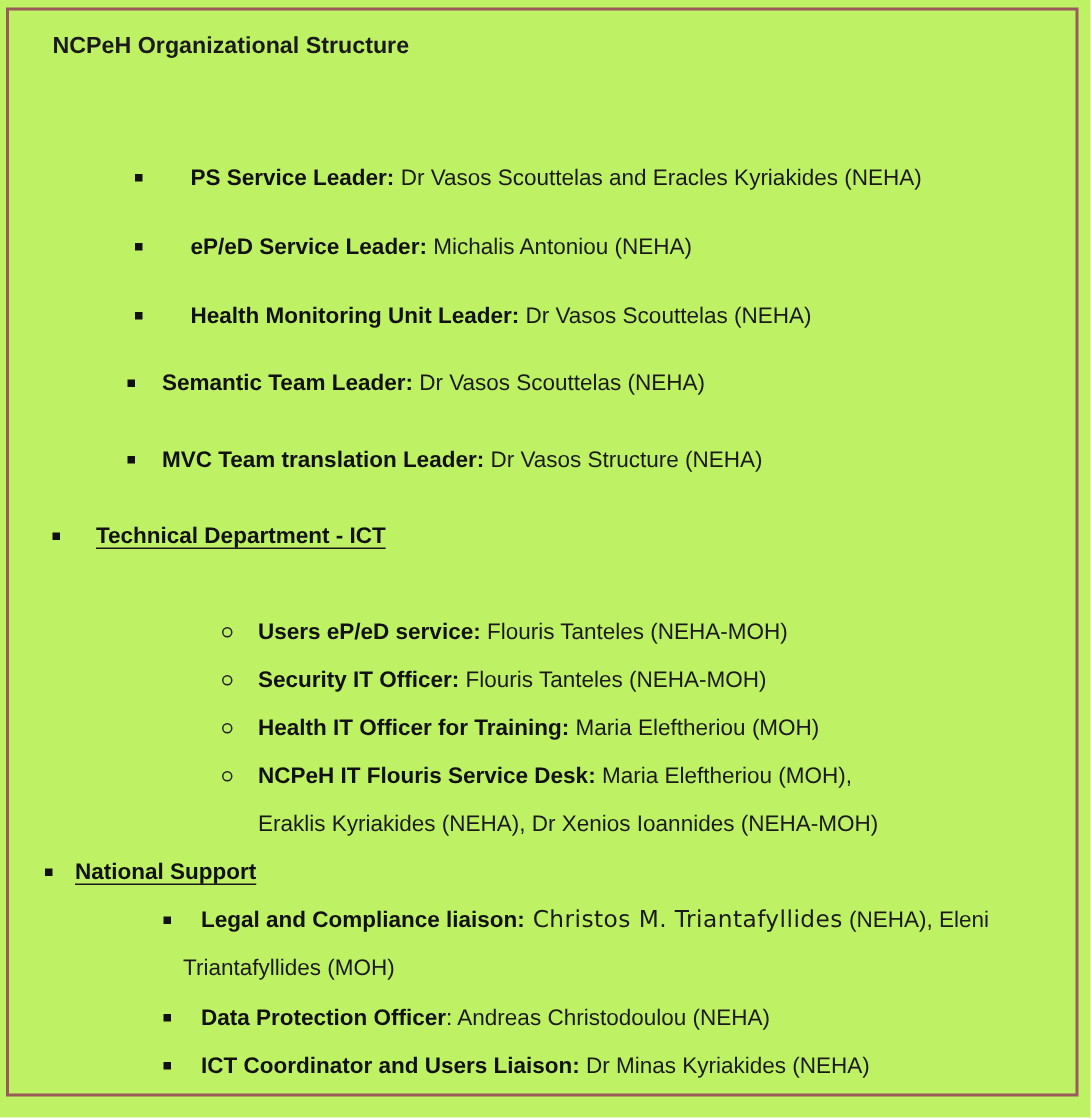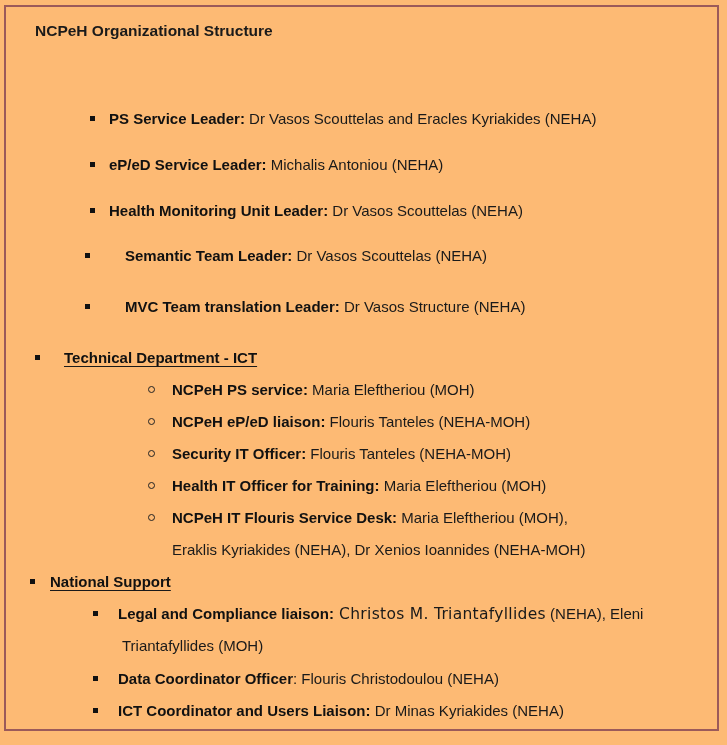--- a/index.html
+++ b/index.html
@@ -4,21 +4,21 @@
 <style>
   html, body {
     margin: 0;
     padding: 0;
     background: #ffffff;
   }
   .page {
     position: relative;
     width: 727px;
     height: 745px;
-    background: #fdba74;
+    background: #bef264;
     font-family: "Liberation Sans", sans-serif;
     color: #1a1a1a;
     overflow: hidden;
   }
   .doc-border {
     position: absolute;
     left: 4px;
     top: 5px;
     width: 715px;
     height: 726px;
@@ -55,26 +55,26 @@
     border-radius: 50%;
     width: 5px;
     height: 5px;
     top: 7px;
   }
   .row .content { display: block; }
   .row b { font-weight: bold; color: #111111; }
 
   
   .lvl1  { left: 35px; }  .lvl1  .content { margin-left: 29px; }
-  .lvl2a { left: 90px; }  .lvl2a .content { margin-left: 19px; }
-  .lvl2b { left: 85px; }  .lvl2b .content { margin-left: 40px; }
+  .lvl2a { left: 90px; }  .lvl2a .content { margin-left: 37px; }
+  .lvl2b { left: 85px; }  .lvl2b .content { margin-left: 23px; }
   .lvl3  { left: 148px; } .lvl3  .content { margin-left: 24px; }
   .cont3 { left: 172px; }
   .lvl1n { left: 30px; }  .lvl1n .content { margin-left: 20px; }
-  .lvl2n { left: 93px; }  .lvl2n .content { margin-left: 25px; }
+  .lvl2n { left: 109px; }  .lvl2n .content { margin-left: 25px; }
   .cont2n{ left: 122px; }
 
   .ul-all .content { text-decoration: underline; text-underline-offset: 3px; }
 
   .alt-name {
     font-family: "DejaVu Sans", sans-serif;
     font-size: 15.5px;
     letter-spacing: 0.3px;
   }
 </style>
@@ -110,28 +110,24 @@
   <div class="row lvl2b" style="top:296px">
     <span class="bullet"></span>
     <span class="content"><b>MVC Team translation Leader:</b><span> Dr Vasos Structure (NEHA)</span></span>
   </div>
 
   <div class="row lvl1 ul-all" style="top:347px">
     <span class="bullet"></span>
     <span class="content"><b>Technical Department - ICT</b><span></span></span>
   </div>
 
-  <div class="row lvl3" style="top:379px">
-    <span class="bullet circle"></span>
-    <span class="content"><b>NCPeH PS service:</b><span> Maria Eleftheriou (MOH)</span></span>
-  </div>
 
   <div class="row lvl3" style="top:411px">
     <span class="bullet circle"></span>
-    <span class="content"><b>NCPeH eP/eD liaison:</b><span> Flouris Tanteles (NEHA-MOH)</span></span>
+    <span class="content"><b>Users eP/eD service:</b><span> Flouris Tanteles (NEHA-MOH)</span></span>
   </div>
 
   <div class="row lvl3" style="top:443px">
     <span class="bullet circle"></span>
     <span class="content"><b>Security IT Officer:</b><span> Flouris Tanteles (NEHA-MOH)</span></span>
   </div>
 
   <div class="row lvl3" style="top:475px">
     <span class="bullet circle"></span>
     <span class="content"><b>Health IT Officer for Training:</b><span> Maria Eleftheriou (MOH)</span></span>
@@ -155,20 +151,20 @@
     <span class="bullet"></span>
     <span class="content"><b>Legal and Compliance liaison:</b><span class="alt-name"> Christos M. Triantafyllides</span><span> (NEHA), Eleni</span></span>
   </div>
 
   <div class="row cont2n" style="top:635px">
     <span class="content"><span>Triantafyllides (MOH)</span></span>
   </div>
 
   <div class="row lvl2n" style="top:668px">
     <span class="bullet"></span>
-    <span class="content"><b>Data Coordinator Officer</b><span>: Flouris Christodoulou (NEHA)</span></span>
+    <span class="content"><b>Data Protection Officer</b><span>: Andreas Christodoulou (NEHA)</span></span>
   </div>
 
   <div class="row lvl2n" style="top:700px">
     <span class="bullet"></span>
     <span class="content"><b>ICT Coordinator and Users Liaison:</b><span> Dr Minas Kyriakides (NEHA)</span></span>
   </div>
 </div>
 
 </body></html>

